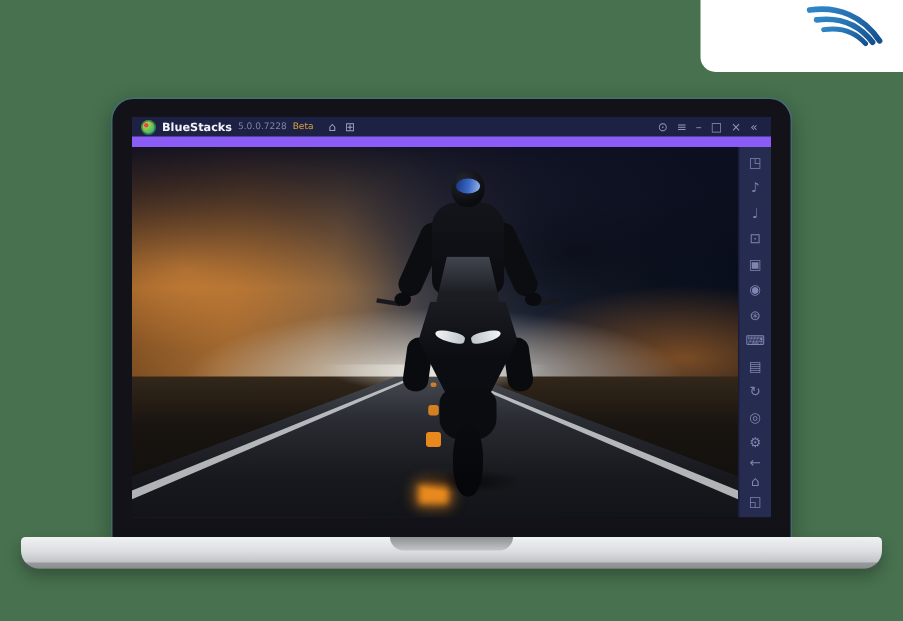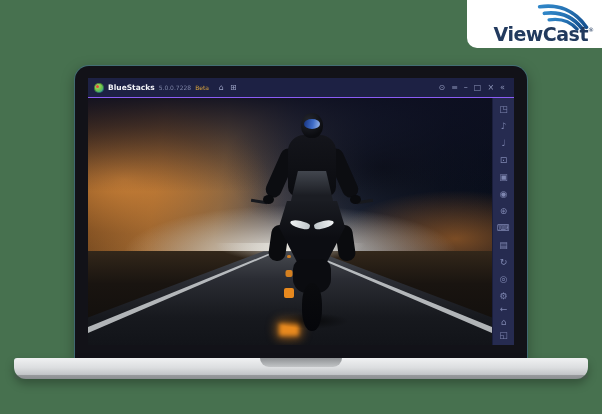--- a/index.html
+++ b/index.html
@@ -25,21 +25,21 @@
     box-shadow:0 5px 10px rgba(0,0,0,.28); }
   .notch { position:absolute; left:50%; top:0; transform:translateX(-50%);
     width:82px; height:9px; border-radius:0 0 12px 12px;
     background:linear-gradient(180deg,#8f9295,#c2c4c6); }
   .base-lip { position:absolute; left:0; bottom:0; width:100%; height:4px;
     border-radius:0 0 12px 12px; background:rgba(80,83,86,.35); }
 
   
   .bs-window { position:absolute; left:13px; top:12px; width:426px; height:267px;
     display:flex; flex-direction:column; background:#0d0f1c; overflow:hidden; }
-  .titlebar { height:20px; background:#1d2144; border-bottom:1px solid #8b5cf6;
+  .titlebar { height:20px; background:#1d2144; border-bottom:7px solid #8b5cf6;
     display:flex; align-items:center; padding:0 6px; gap:4px; flex:0 0 auto; }
   .bs-logo { width:10px; height:10px; border-radius:50%;
     background:radial-gradient(circle at 35% 30%, #b9e06a, #6cc24a 45%, #1f9ac4 90%);
     box-shadow:inset 0 0 0 1px rgba(0,0,0,.35); position:relative; }
   .bs-logo::after { content:""; position:absolute; left:2px; top:2px; width:3px; height:3px;
     border-radius:50%; background:#e2483d; }
   .bs-name { font-size:7.5px; font-weight:700; color:#f2f3f8; }
   .bs-version { font-size:6px; color:#7d84a6; }
   .bs-beta { font-size:6px; color:#d8a23c; }
   .tb-icon { font-size:8px; color:#9aa1c4; line-height:1; padding:0 2px; cursor:default; }
@@ -131,24 +131,20 @@
       <defs>
         <linearGradient id="swg" x1="0" y1="0" x2="1" y2="1">
           <stop offset="0" stop-color="#2f86c8"></stop>
           <stop offset="1" stop-color="#15508f"></stop>
         </linearGradient>
       </defs>
       <path d="M4 4 C 24 1, 42 8, 54 26" fill="none" stroke="url(#swg)" stroke-width="4" stroke-linecap="round"></path>
       <path d="M9 11 C 25 9, 39 14, 49 27" fill="none" stroke="url(#swg)" stroke-width="4" stroke-linecap="round"></path>
       <path d="M14 18 C 27 16, 37 20, 44 28" fill="none" stroke="url(#swg)" stroke-width="3.5" stroke-linecap="round"></path>
     </svg>
-    <div class="logo-row">
-      <span class="logo-text">ViewCast</span>
-      <span class="logo-reg">®</span>
-    </div>
   </div>
 
   <div class="screen">
     <div class="bs-window">
 
       <div class="titlebar">
         <span class="bs-logo"></span>
         <span class="bs-name">BlueStacks</span>
         <span class="bs-version">5.0.0.7228</span>
         <span class="bs-beta">Beta</span>

